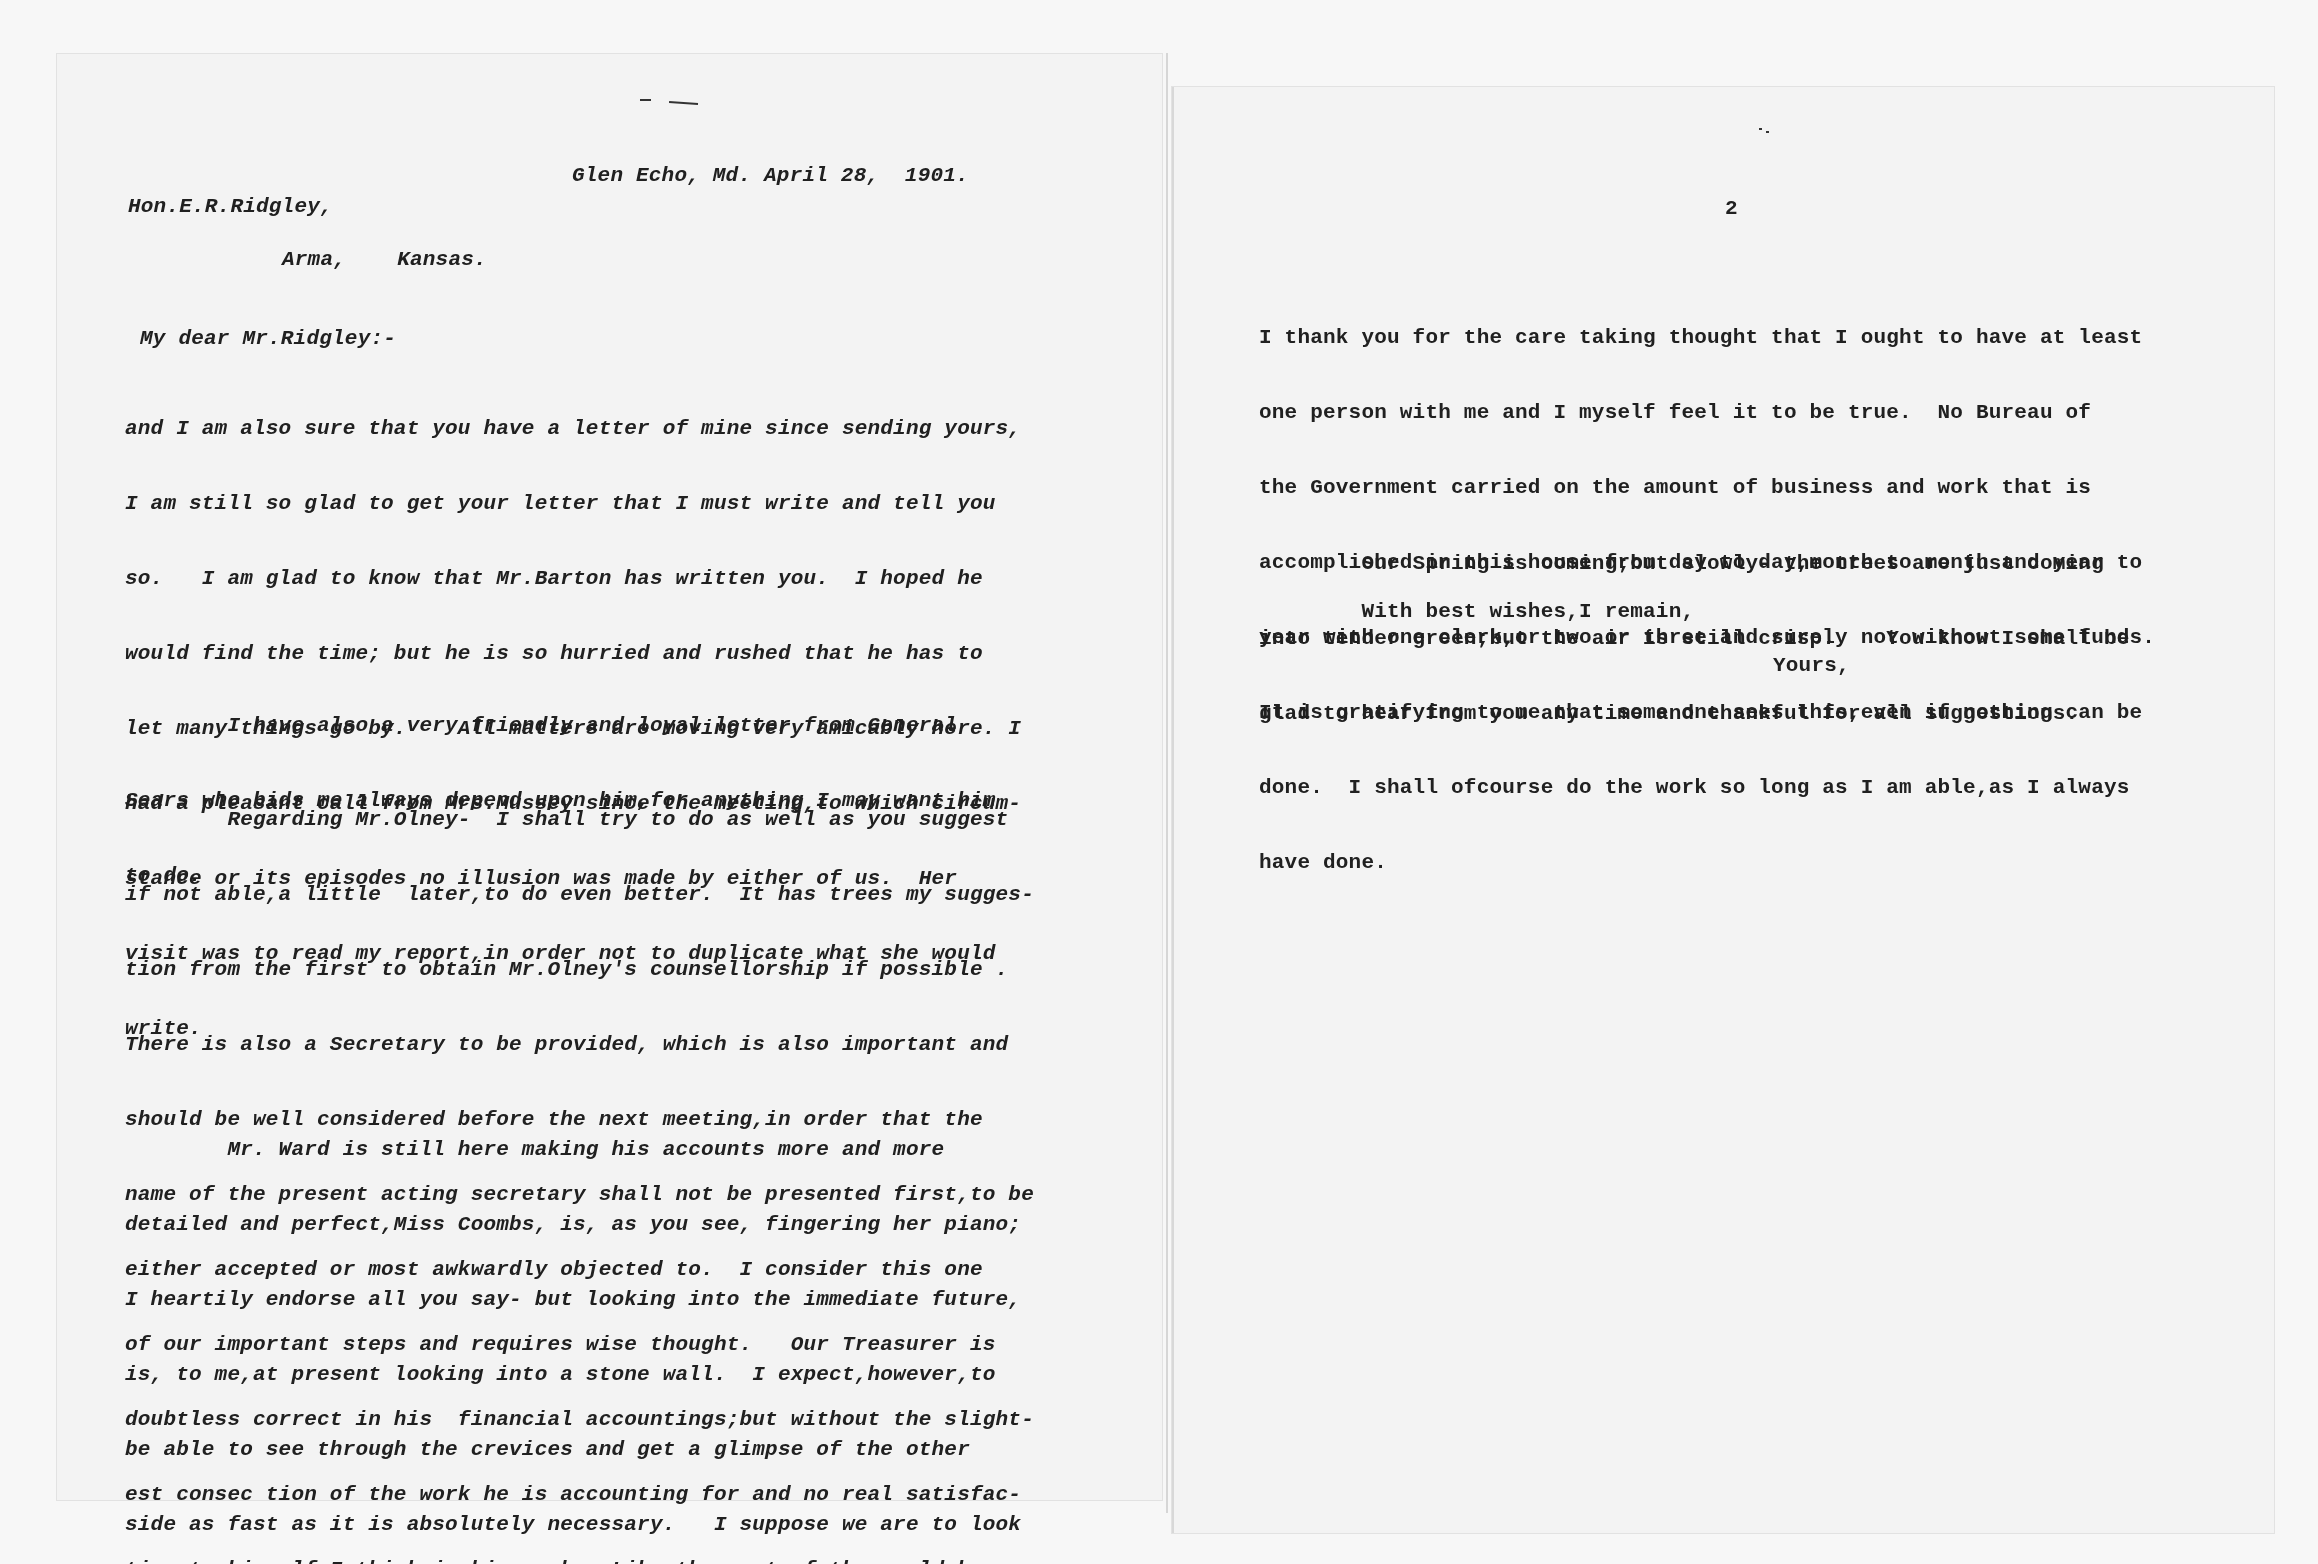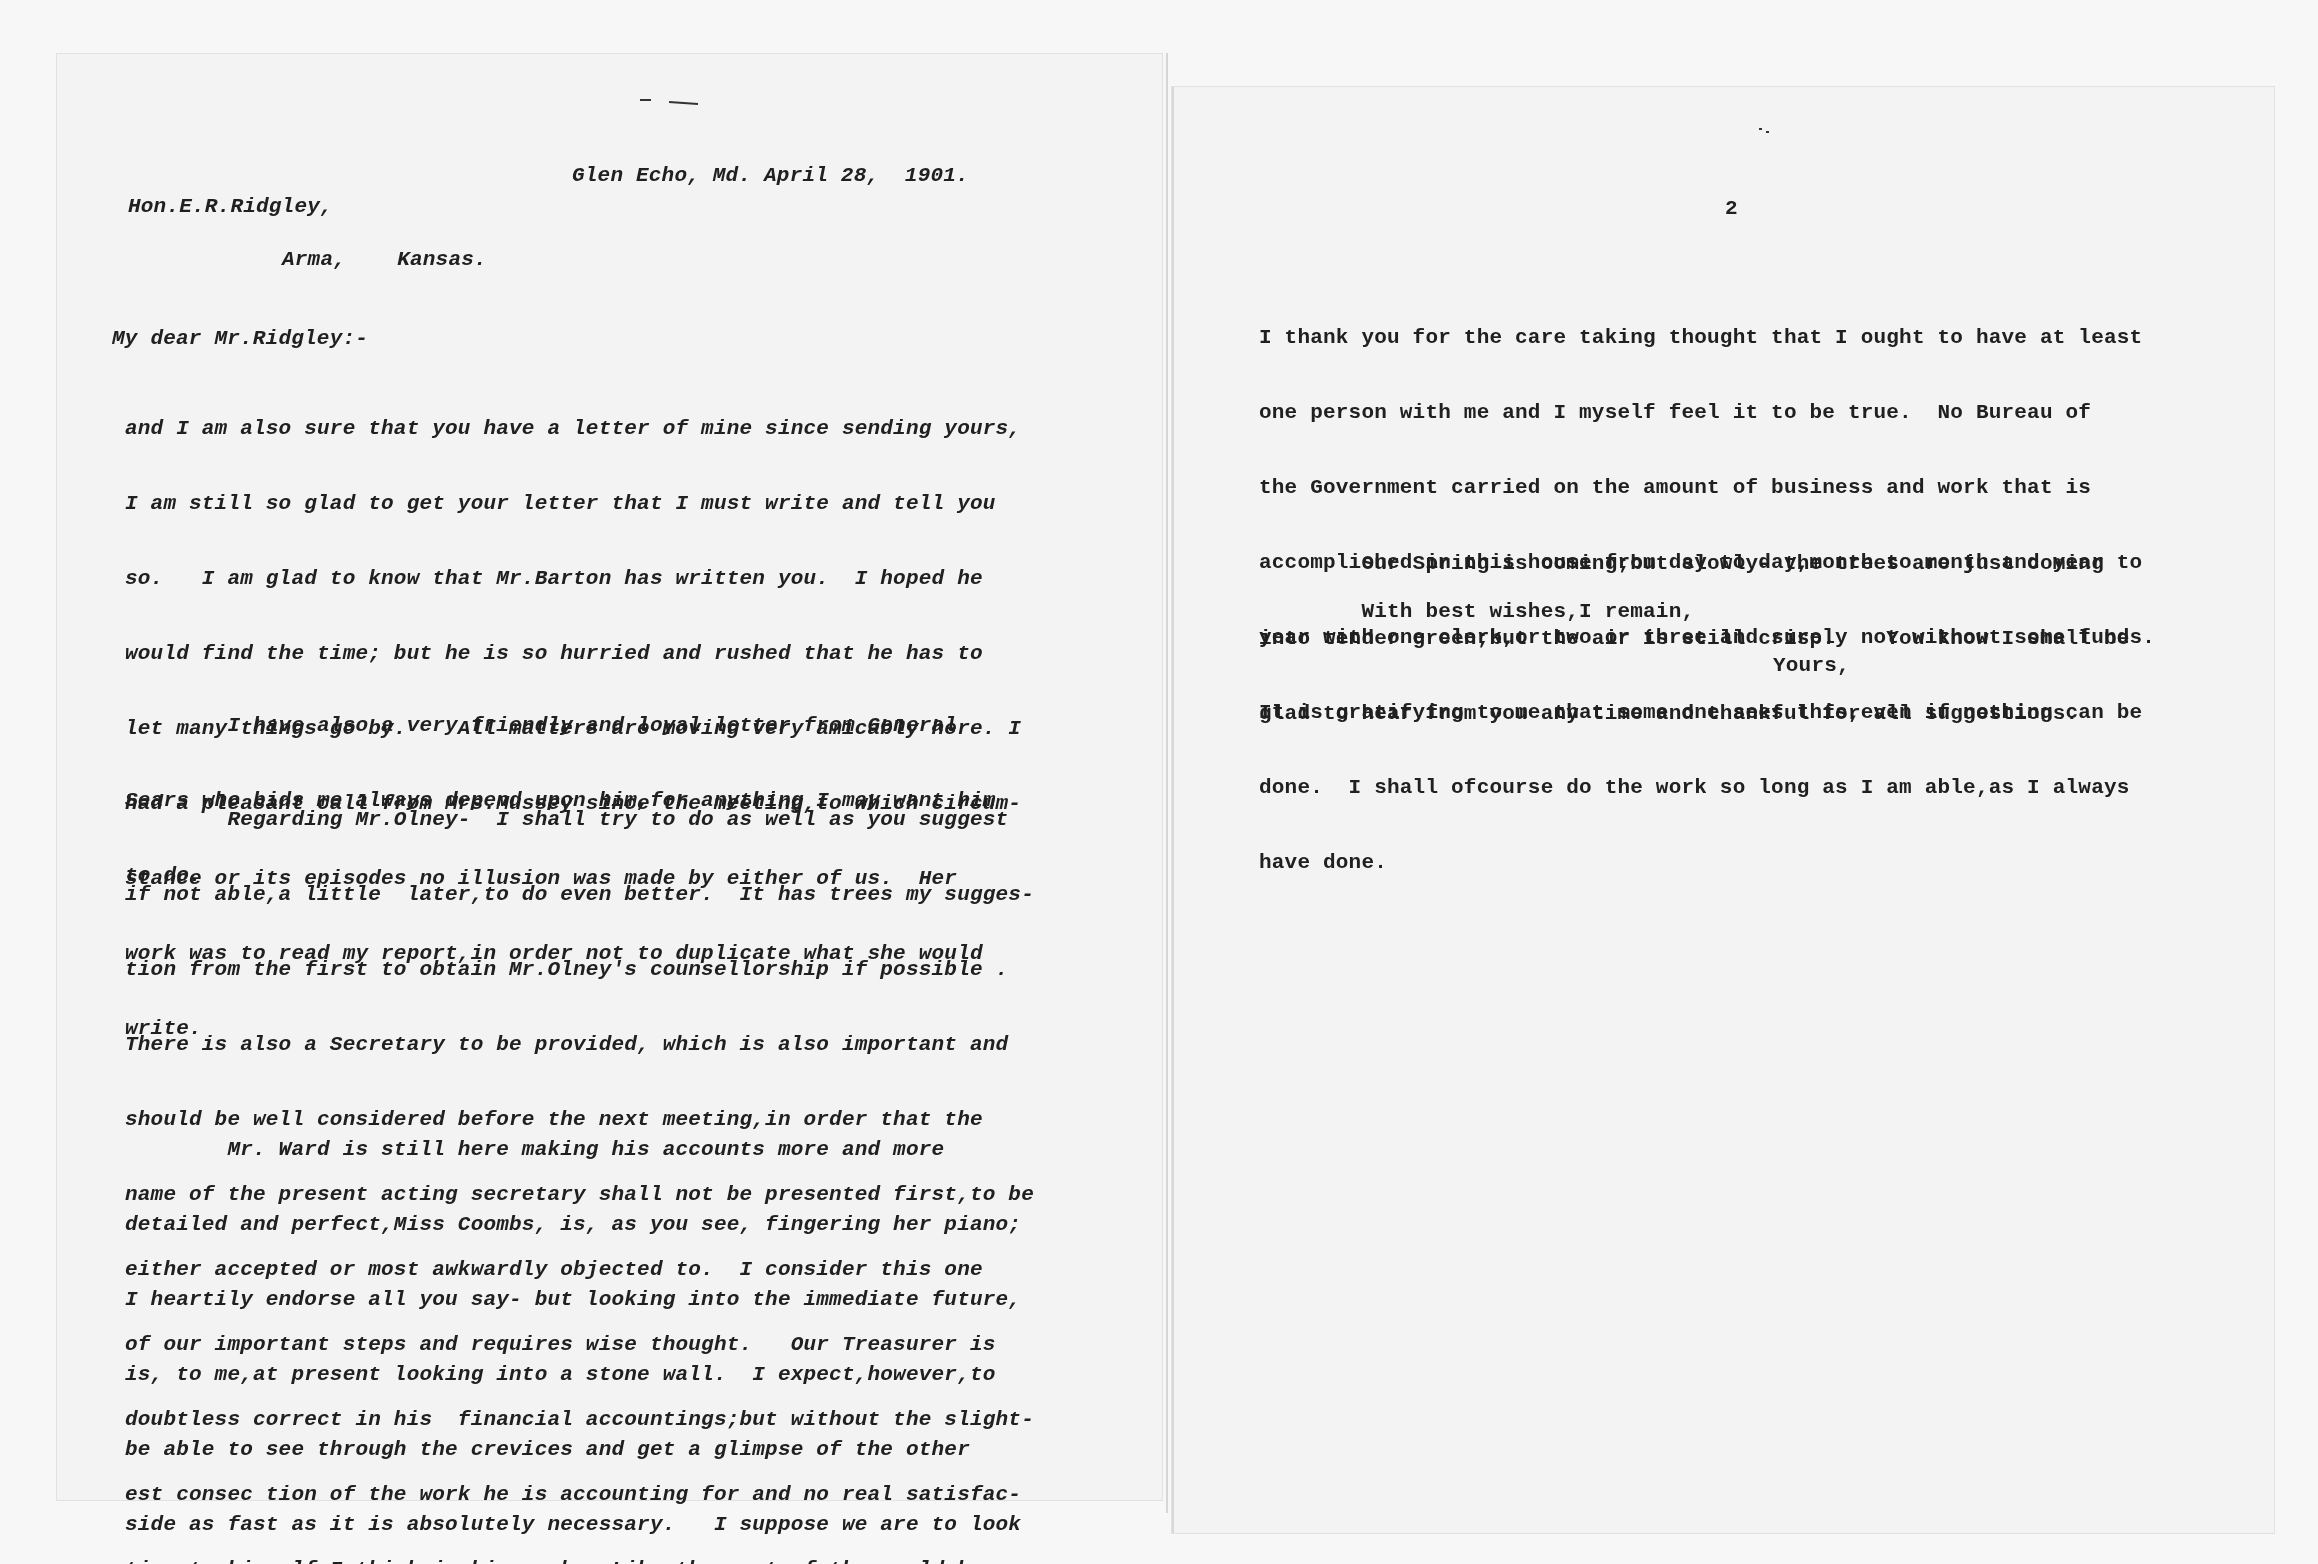--- a/index.html
+++ b/index.html
@@ -30,31 +30,31 @@
 
 <div class="fold-line"></div>
 
 <div class="page" id="page-left">
   <div class="mark" style="left:583px;top:45px;width:10.6px;"></div>
   <div class="mark" style="left:612px;top:48px;width:29px;transform:rotate(4deg);"></div>
 
   <div class="txt" style="left:515px;top:109px;">Glen Echo, Md. April 28,  1901.</div>
   <div class="txt" style="left:71px;top:140px;">Hon.E.R.Ridgley,</div>
   <div class="txt" style="left:225px;top:193px;text-align:right;">Arma,    Kansas.</div>
-  <div class="txt" style="left:55px;top:272px;">My dear Mr.Ridgley:-</div>
+  <div class="txt" style="left:83px;top:272px;">My dear Mr.Ridgley:-</div>
 
   <div class="txt" style="left:68px;top:312px;">
     <span class="line">and I am also sure that you have a letter of mine since sending yours,</span>
     <span class="line">I am still so glad to get your letter that I must write and tell you</span>
     <span class="line">so.   I am glad to know that Mr.Barton has written you.  I hoped he</span>
     <span class="line">would find the time; but he is so hurried and rushed that he has to</span>
     <span class="line">let many things go by.    All matters are moving very amicably here. I</span>
     <span class="line">had a pleasant call from Mrs.Mussey since the meeting,to which circum-</span>
     <span class="line">stance or its episodes no illusion was made by either of us.  Her</span>
-    <span class="line">work was to read my report,in order not to duplicate what she would</span>
+    <span class="line">visit was to read my report,in order not to duplicate what she would</span>
     <span class="line">write.</span>
   </div>
 
   <div class="txt" style="left:68px;top:609px;">
     <span class="line">        I have also a very friendly and loyal letter from General</span>
     <span class="line">Sears who bids me always depend upon him,for anything I may want him</span>
     <span class="line">to do.</span>
   </div>
 
   <div class="txt" style="left:68px;top:703px;">

